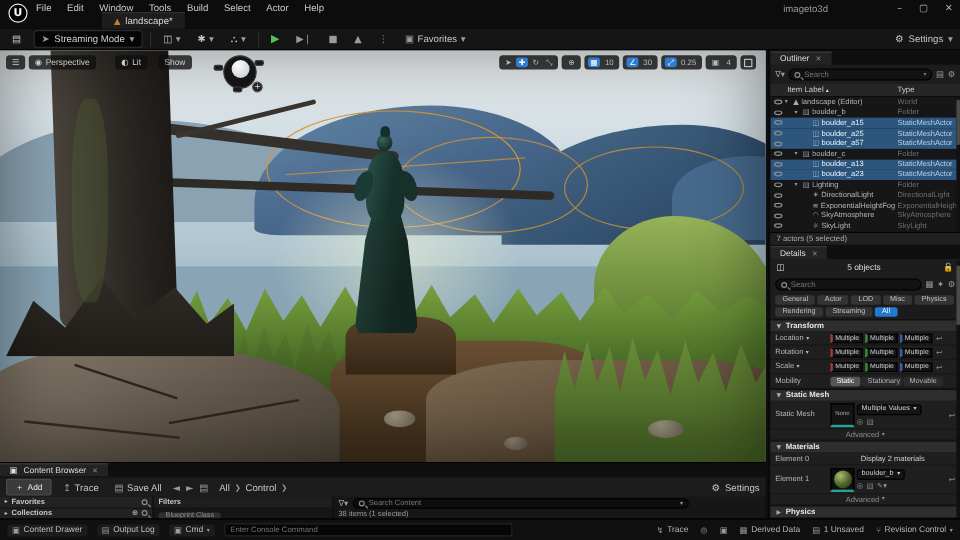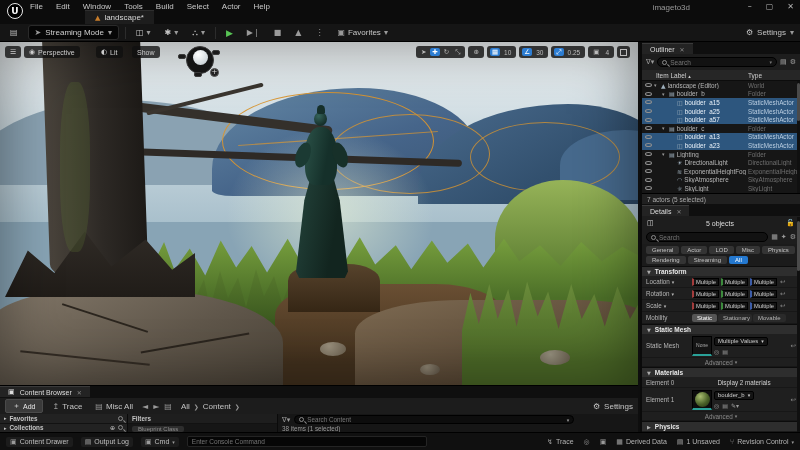--- a/index.html
+++ b/index.html
@@ -607,29 +607,29 @@
       <div class="addbtn">
         <span class="g">＋</span>
           <span>Add</span>
       </div>
       <span class="tb-btn">
           <span class="g dim">↥</span>
           <span>Trace</span>
         </span>
       <span class="tb-btn">
           <span class="g dim">▤</span>
-          <span>Misc All</span>
+          <span>Save All</span>
         </span>
       <span class="g dim">◄</span>
       <span class="g dim">►</span>
       <span class="g dim">▤</span>
       <div id="breadcrumb" class="tb-btn" style="gap:4px;">
           <span>All</span>
           <span class="g dim" style="font-size: 6px;">❯</span>
-          <span>Content</span>
+          <span>Control</span>
           <span class="g dim" style="font-size: 6px;">❯</span>
         </div>
       <div class="tb-right">
         <span class="g">⚙</span>
         <span>Settings</span>
       </div>
     </div>
     <div class="cb-main">
       <div class="cb-left">
         <div class="cb-lrow">

